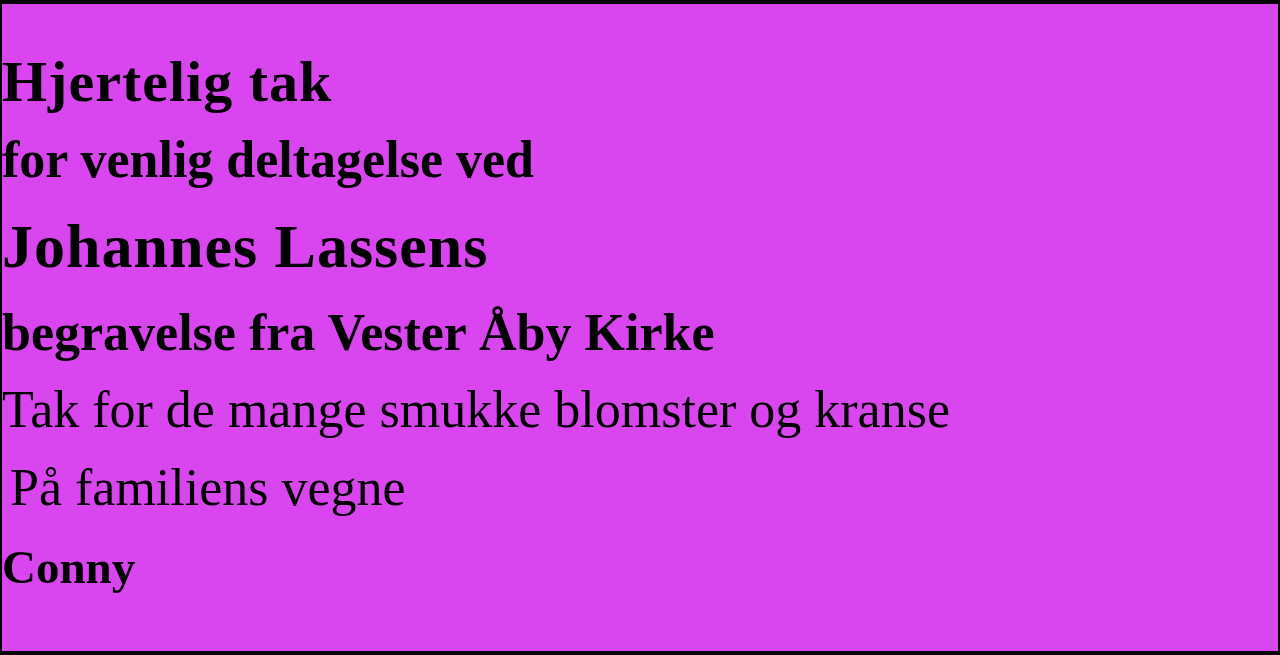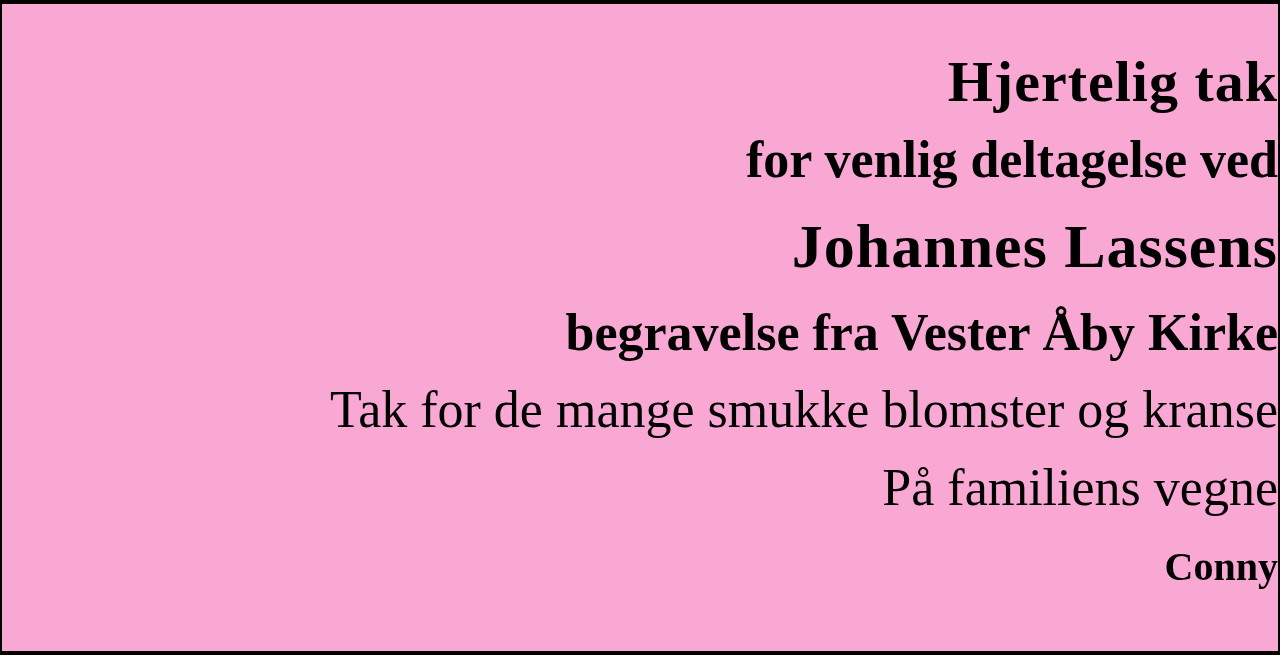--- a/index.html
+++ b/index.html
@@ -7,28 +7,28 @@
   html, body {
     width: 1280px;
     height: 655px;
     background: #ffffff;
     overflow: hidden;
   }
 
   .notice-frame {
     width: 1280px;
     height: 655px;
-    background: #f9a8d4;
+    background: #d946ef;
     border-style: solid;
     border-color: #000000;
     border-width: 4px 2px 4px 2px;
     padding-top: 38px;
     font-family: "Liberation Serif", "DejaVu Serif", serif;
     color: #000000;
-    text-align: right;
+    text-align: left;
   }
 
   .line {
     display: block;
     white-space: nowrap;
   }
 
   .l1 { 
     font-size: 58px;
     font-weight: bold;
@@ -56,21 +56,21 @@
     font-weight: normal;
     line-height: 76px;
   }
   .l6 { 
     font-size: 52px;
     font-weight: normal;
     line-height: 80px;
     padding-left: 8px;
   }
   .l7 { 
-    font-size: 40px;
+    font-size: 47px;
     font-weight: bold;
     line-height: 78px;
   }
 </style>
 </head>
 <body>
 
 <div class="notice-frame">
   <div class="line l1">Hjertelig tak</div>
   <div class="line l2">for venlig deltagelse ved</div>

